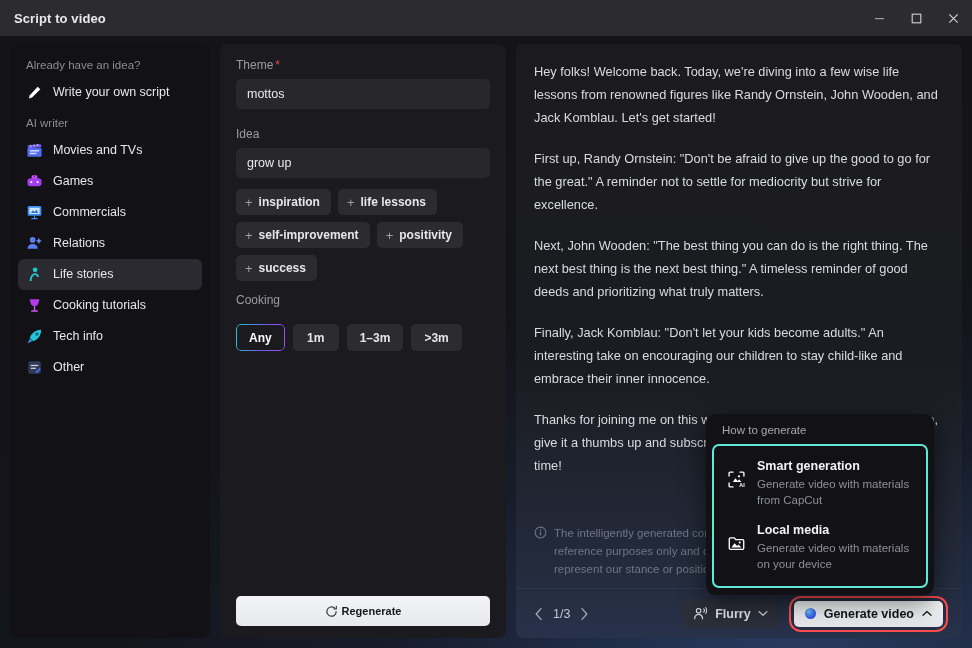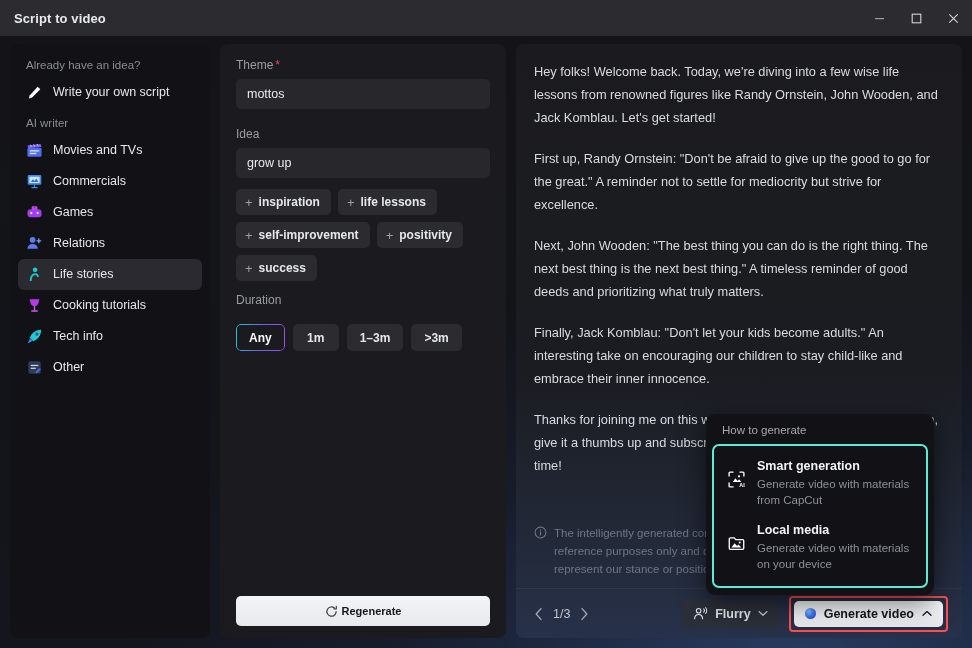--- a/index.html
+++ b/index.html
@@ -200,21 +200,21 @@
   .voice-btn {
     display: inline-flex; align-items: center; gap: 7px;
     height: 29px; padding: 0 11px;
     background: #2b2f39; border-radius: 6px;
     color: #e4e6ea; font-size: 12.5px; font-weight: bold;
   }
   .gen-wrap {
     position: relative;
     padding: 3px;
     border: 2px solid #ff4d4d;
-    border-radius: 4px;
+    border-radius: 12px;
   }
   .gen-btn {
     display: inline-flex; align-items: center; gap: 8px;
     height: 26px; padding: 0 11px;
     background: linear-gradient(180deg, #fbfcfd 0%, #e4e6ea 100%);
     border-radius: 5px; border: none;
     color: #14151a; font-size: 12.5px; font-weight: bold;
     font-family: "Liberation Sans", sans-serif;
   }
   .gen-dot {
@@ -311,46 +311,46 @@
             <rect x="4" y="8.6" width="10" height="1.5" fill="#d7dcff"></rect>
             <rect x="4" y="11.4" width="7" height="1.5" fill="#d7dcff"></rect>
           </svg>
         </span>
         <span class="side-label">Movies and TVs</span>
       </div>
 
       <div class="side-item">
         <span class="side-icon">
           <svg width="17" height="17" viewBox="0 0 18 18">
+            <rect x="1.5" y="5.5" width="15" height="8.5" rx="3.4" fill="#a13cf0"></rect>
+            <rect x="6" y="2.4" width="6" height="3.6" rx="1.3" fill="#c44ff7"></rect>
+            <circle cx="5.6" cy="9.6" r="1.15" fill="#ffffff"></circle>
+            <circle cx="12.3" cy="9.6" r="1.15" fill="#ffffff"></circle>
+            <circle cx="9" cy="4.1" r="0.8" fill="#7a21c0"></circle>
+          </svg>
+        </span>
+        <span class="side-label">Games</span>
+      </div>
+
+      <div class="side-item">
+        <span class="side-icon">
+          <svg width="17" height="17" viewBox="0 0 18 18">
             <rect x="1.8" y="2.2" width="14.4" height="10.2" rx="1.4" fill="#3d8df5"></rect>
             <rect x="3.6" y="4" width="10.8" height="6.6" rx="0.8" fill="#cfe6ff"></rect>
             <path d="M5 9.6 L7.4 6.6 L9.2 8.6 L11 5.8 L13 9.6z" fill="#2f6fd0"></path>
             <rect x="8.4" y="12.4" width="1.2" height="2.6" fill="#3d8df5"></rect>
             <rect x="5.6" y="14.8" width="6.8" height="1.3" rx="0.6" fill="#3d8df5"></rect>
           </svg>
         </span>
         <span class="side-label">Commercials</span>
       </div>
 
       <div class="side-item">
         <span class="side-icon">
           <svg width="17" height="17" viewBox="0 0 18 18">
-            <rect x="1.5" y="5.5" width="15" height="8.5" rx="3.4" fill="#a13cf0"></rect>
-            <rect x="6" y="2.4" width="6" height="3.6" rx="1.3" fill="#c44ff7"></rect>
-            <circle cx="5.6" cy="9.6" r="1.15" fill="#ffffff"></circle>
-            <circle cx="12.3" cy="9.6" r="1.15" fill="#ffffff"></circle>
-            <circle cx="9" cy="4.1" r="0.8" fill="#7a21c0"></circle>
-          </svg>
-        </span>
-        <span class="side-label">Games</span>
-      </div>
-
-      <div class="side-item">
-        <span class="side-icon">
-          <svg width="17" height="17" viewBox="0 0 18 18">
             <circle cx="7" cy="5.2" r="3" fill="#5b7bf2"></circle>
             <path d="M1.6 14.6 C1.6 11.2 4 9.4 7 9.4 C10 9.4 12.4 11.2 12.4 14.6z" fill="#5b7bf2"></path>
             <path d="M13.6 4.2 v4 M11.6 6.2 h4" stroke="#7f9bff" stroke-width="1.4" stroke-linecap="round"></path>
           </svg>
         </span>
         <span class="side-label">Relations</span>
       </div>
 
       <div class="side-item active">
         <span class="side-icon">
@@ -425,21 +425,21 @@
           <span class="plus">+</span>
           <span>positivity</span>
         </span>
         <span class="chip">
           <span class="plus">+</span>
           <span>success</span>
         </span>
       </div>
 
       <div class="gap-md"></div>
-      <div class="field-label">Duration</div>
+      <div class="field-label">Cooking</div>
 
       <div class="durations">
         <span class="dur selected">Any</span>
         <span class="dur">1m</span>
         <span class="dur">1–3m</span>
         <span class="dur">&gt;3m</span>
       </div>
 
       <div class="spacer"></div>
 

